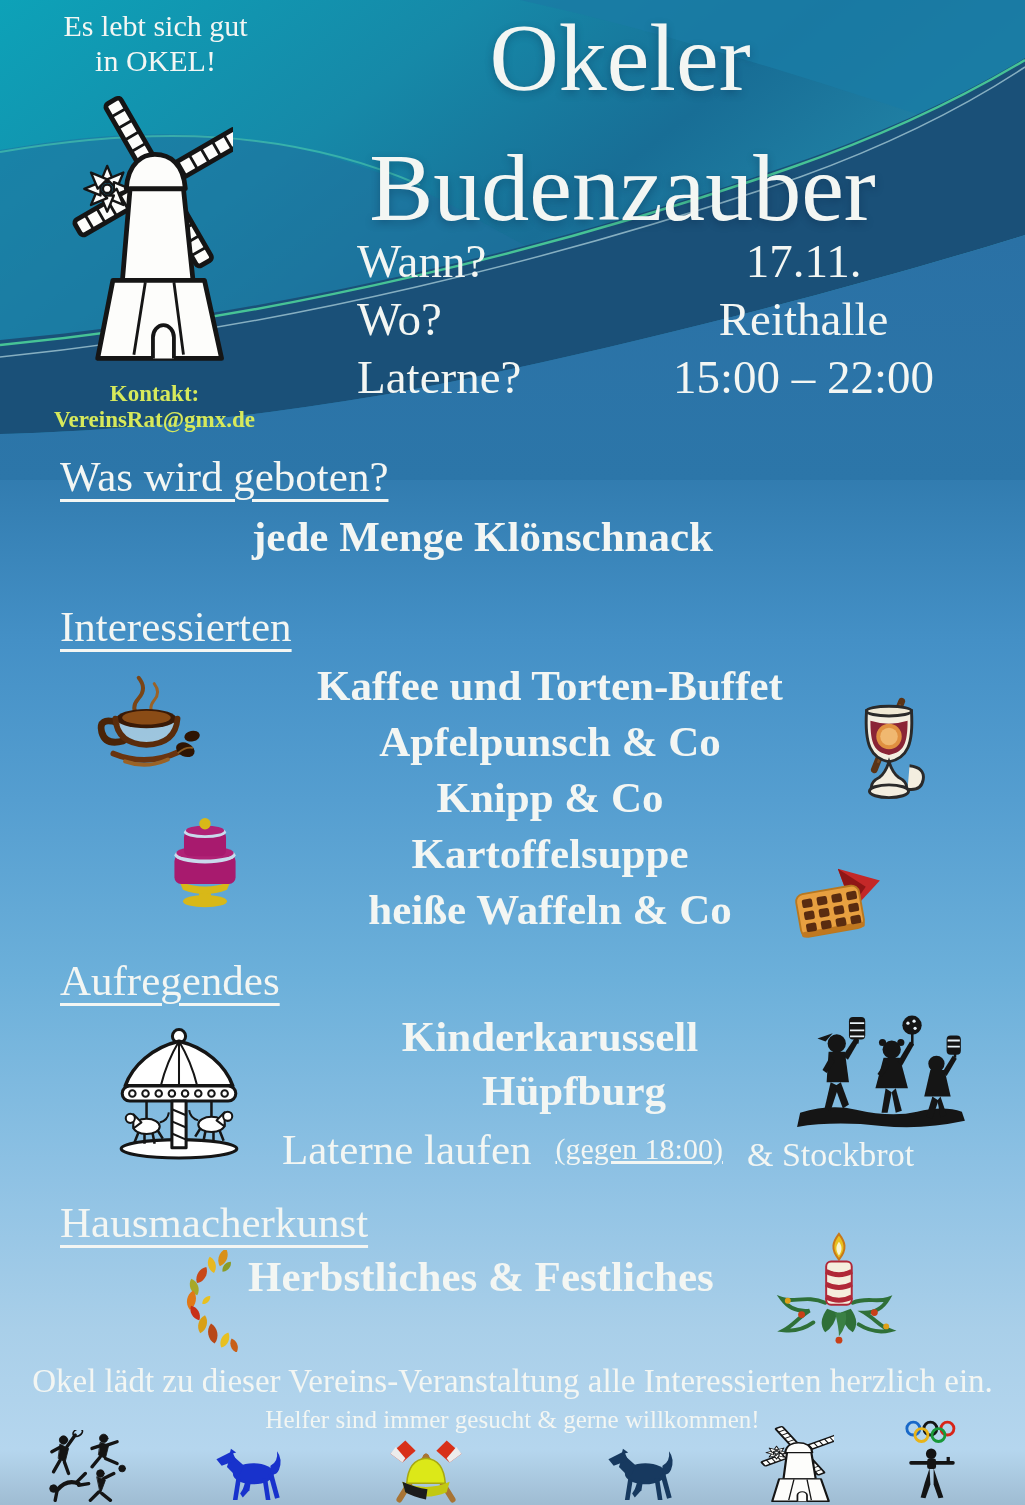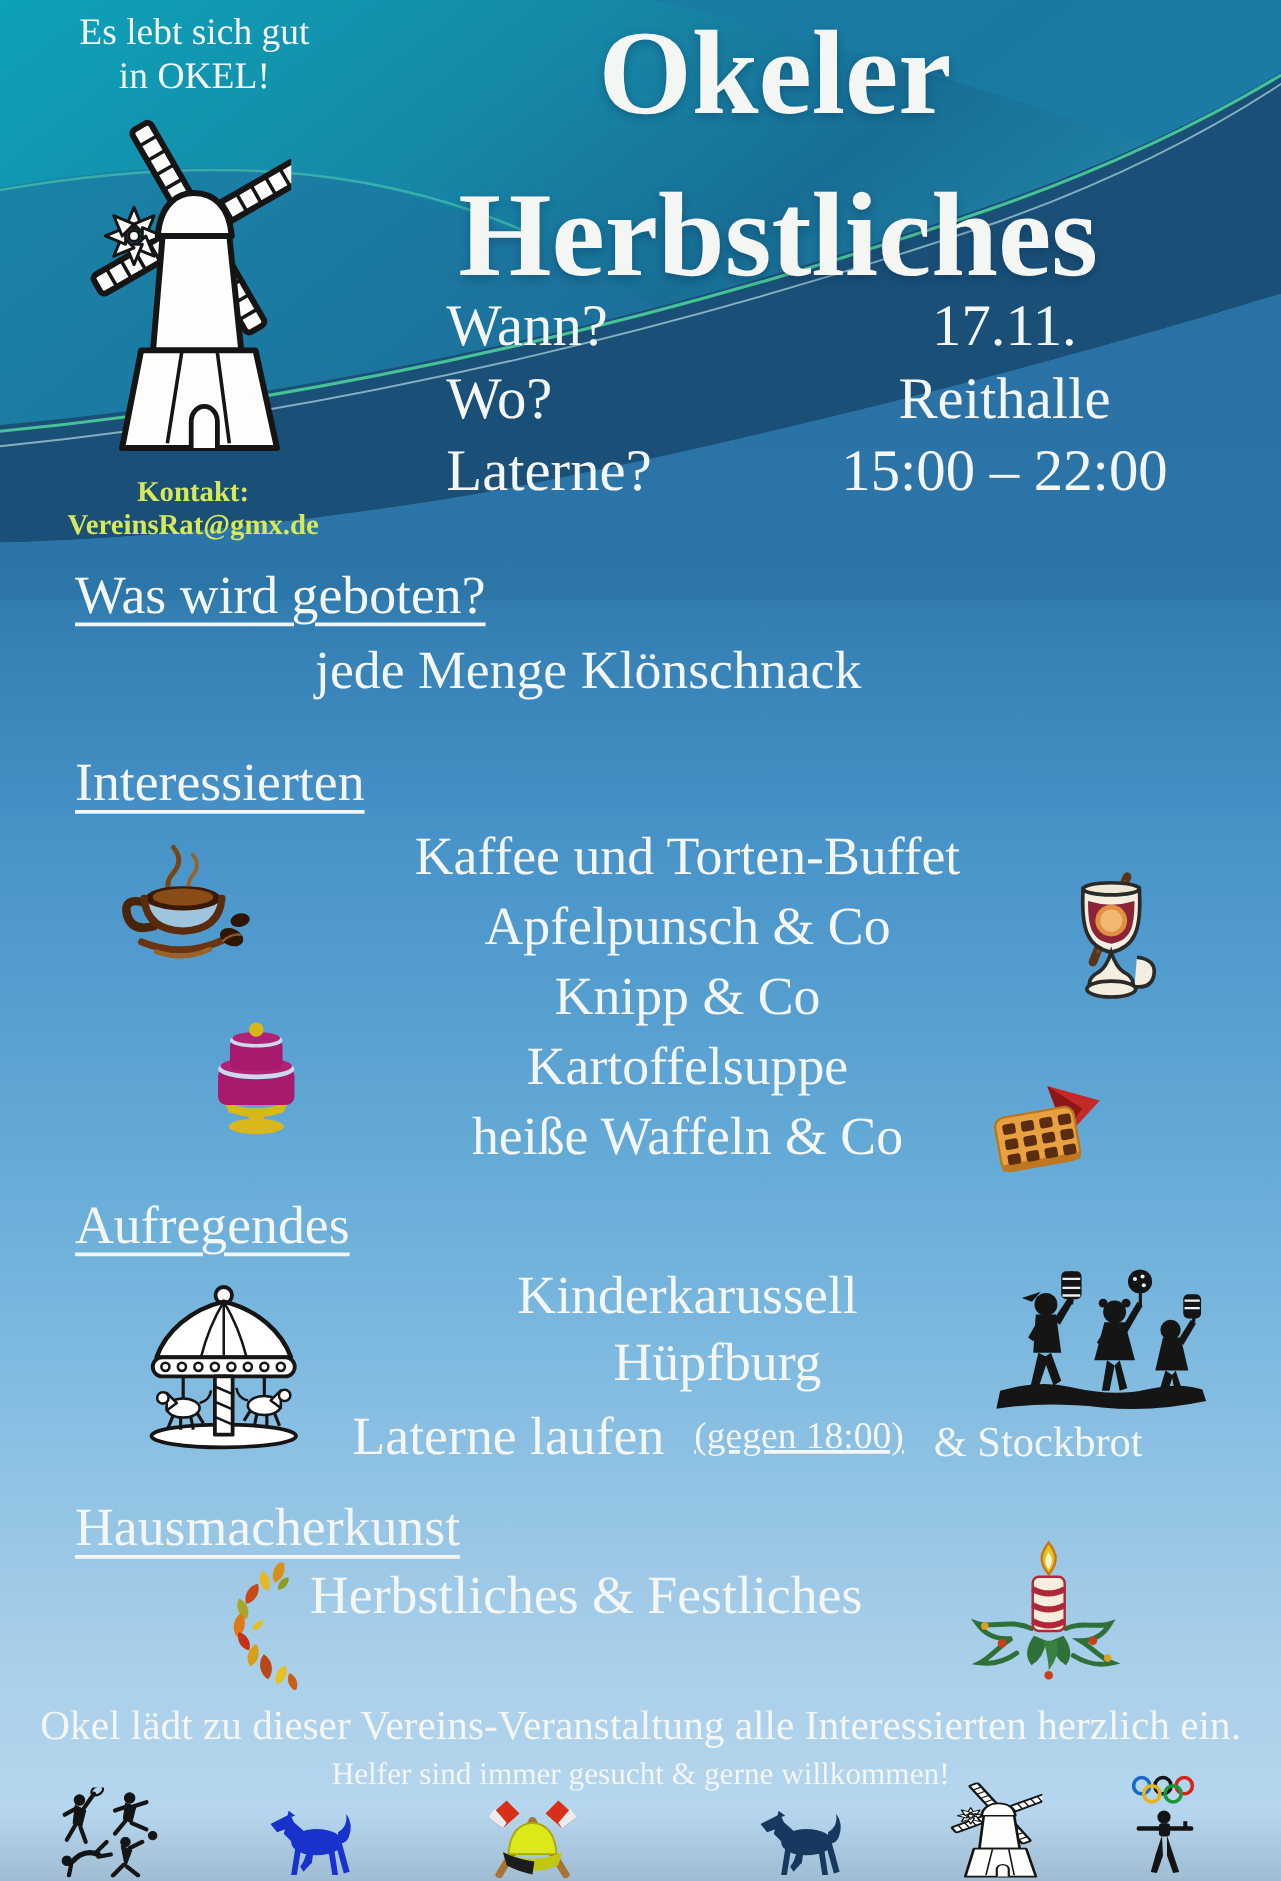--- a/index.html
+++ b/index.html
@@ -7,22 +7,22 @@
     position:relative;width:1025px;height:1505px;overflow:hidden;
     font-family:"Liberation Serif","DejaVu Serif",serif;
     color:#f3f6f3;
     background:linear-gradient(180deg,
       #1e6f9e 0px,#2c76a9 430px,#4490c6 640px,#559ed0 800px,
       #6cb0da 980px,#8fc2e4 1180px,#a9cfe9 1330px,#b5d6ee 1450px,#9fbcd2 1505px);
   }
   .abs{position:absolute;}
   .ctr{text-align:center;}
   .heading{font-size:43px;text-decoration:underline;text-decoration-thickness:2.5px;text-underline-offset:8px;}
-  .bodytxt{font-size:43px;}
-  .title{font-weight:bold;text-shadow:0 3px 8px rgba(0,25,55,.3);}
+  .bodytxt{font-size:43px;font-weight:bold;}
+  .title{font-weight:normal;text-shadow:0 3px 8px rgba(0,25,55,.3);}
   .contact{color:#d7e95b;font-weight:bold;font-size:23px;line-height:1.12;margin-top:17px;}
   .laterne-row{display:flex;align-items:center;gap:24px;white-space:nowrap;}
   svg{display:block;}
 </style>
 </head>
 <body>
 
 <div class="poster">
 
   <svg class="abs" style="left:0;top:0" width="1025" height="480" viewBox="0 0 1025 480" preserveAspectRatio="none">
@@ -101,21 +101,21 @@
   <svg class="abs" style="left:68px;top:82px" width="168" height="286" viewBox="0 0 170 300">
       <use href="#windmill"></use>
     </svg>
 
   <div class="abs ctr contact" style="left:22px;top:364px;width:265px;">
     <div>Kontakt:</div>
     <div>VereinsRat@gmx.de</div>
   </div>
 
   <div class="abs ctr title" style="left:300px;top:10px;width:640px;font-size:96px;line-height:1;">Okeler</div>
-  <div class="abs ctr title" style="left:220px;top:140px;width:805px;font-size:96px;line-height:1;">Herbstliches</div>
+  <div class="abs ctr title" style="left:220px;top:140px;width:805px;font-size:96px;line-height:1;">Budenzauber</div>
 
   <div class="abs" style="left:357px;top:232px;font-size:47px;line-height:58px;">
     <div>Wann?</div>
     <div>Wo?</div>
     <div>Laterne?</div>
   </div>
   <div class="abs" style="left:673px;top:232px;font-size:47px;line-height:58px;text-align:center;">
     <div>17.11.</div>
     <div>Reithalle</div>
     <div>15:00 – 22:00</div>

